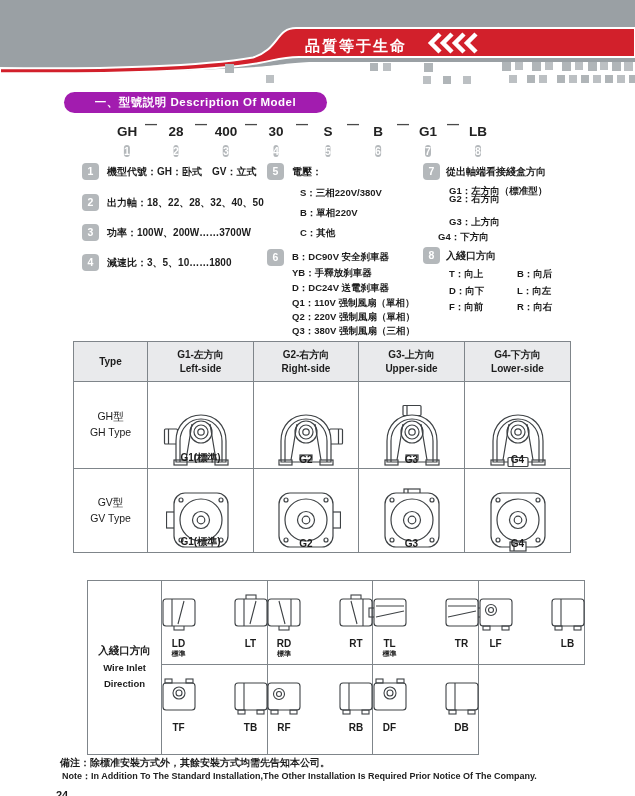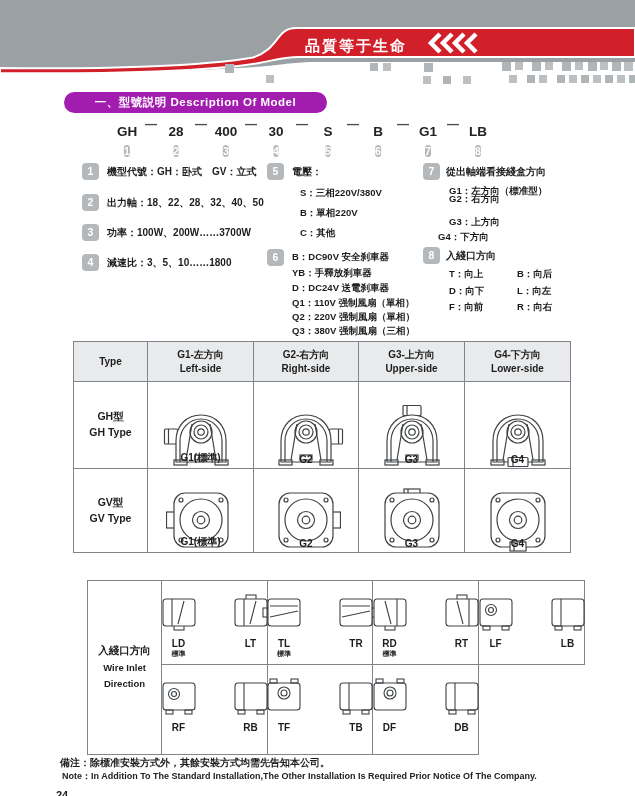--- a/index.html
+++ b/index.html
@@ -28,21 +28,21 @@
   .leg-text{position:absolute;font-size:10px;font-weight:bold;white-space:nowrap;line-height:1;}
   .leg-line{position:absolute;font-size:9.5px;font-weight:bold;white-space:nowrap;line-height:1;}
 
   
   .tbl{position:absolute;display:grid;background:#fff;border-top:1px solid #7f858a;border-left:1px solid #7f858a;}
   .t1{left:73px;top:341px;grid-template-columns:74px 106px 105px 106px 106px;grid-template-rows:40px 87px 84px;}
   .t2{left:87px;top:580px;grid-template-columns:74px 106px 105px 106px 106px;grid-template-rows:84px 90px;}
   .cell{border-right:1px solid #7f858a;border-bottom:1px solid #7f858a;display:flex;flex-direction:column;
         align-items:center;justify-content:center;font-size:10px;}
   .th{background:#e9eaec;font-weight:bold;line-height:1.35;}
-  .typecell{font-weight:bold;font-size:10.5px;line-height:1.5;}
+  .typecell{font-weight:normal;font-size:10.5px;line-height:1.5;}
   .motor{position:relative;justify-content:flex-end;padding-top:4px;}
   .motor-label{position:absolute;bottom:3px;left:0;width:100%;text-align:center;font-weight:bold;font-size:10px;}
   .labelcell{font-weight:bold;font-size:10.5px;line-height:1.7;}
   .labelcell .en{font-size:9.5px;}
   .dir-cell{flex-direction:row;align-items:flex-start;justify-content:center;gap:28px;padding-top:13px;}
   .stack{display:flex;flex-direction:column;align-items:center;width:46px;}
   .stack .lbl{font-weight:bold;font-size:10px;margin-top:7px;line-height:1;}
   .stack .std{font-size:7px;font-weight:bold;margin-top:1px;line-height:1;}
 
   
@@ -346,95 +346,74 @@
             <rect x="17" y="1" width="10" height="5"></rect>
             <rect x="6" y="5" width="32" height="27" rx="3" fill="#fff"></rect>
             <path d="M15,5 V32 M27,7 L21,30"></path>
           </svg>
           <span class="lbl">LT</span>
         </div>
       </div>
     <div class="cell dir-cell">
         <div class="stack">
           <svg width="44" height="38" viewBox="0 0 44 38" fill="none" stroke="#3e4245" stroke-width="1.1">
+            <rect x="17" y="31" width="10" height="5"></rect>
+            <rect x="6" y="5" width="32" height="27" rx="3" fill="#fff"></rect>
+            <path d="M29,5 V32 M17,7 L23,30"></path>
+          </svg>
+          <span class="lbl">RD</span>
+          <span class="std">標準</span>
+        </div>
+        <div class="stack">
+          <svg width="44" height="38" viewBox="0 0 44 38" fill="none" stroke="#3e4245" stroke-width="1.1">
+            <rect x="17" y="1" width="10" height="5"></rect>
+            <rect x="6" y="5" width="32" height="27" rx="3" fill="#fff"></rect>
+            <path d="M29,5 V32 M17,7 L23,30"></path>
+          </svg>
+          <span class="lbl">RT</span>
+        </div>
+      </div>
+    <div class="cell dir-cell">
+        <div class="stack">
+          <svg width="44" height="38" viewBox="0 0 44 38" fill="none" stroke="#3e4245" stroke-width="1.1">
             <rect x="1" y="14" width="6" height="9"></rect>
             <rect x="6" y="5" width="32" height="27" rx="3" fill="#fff"></rect>
             <path d="M8,12 H36 M8,23 L36,17"></path>
           </svg>
           <span class="lbl">TL</span>
           <span class="std">標準</span>
         </div>
         <div class="stack">
           <svg width="44" height="38" viewBox="0 0 44 38" fill="none" stroke="#3e4245" stroke-width="1.1">
             <rect x="37" y="14" width="6" height="9"></rect>
             <rect x="6" y="5" width="32" height="27" rx="3" fill="#fff"></rect>
             <path d="M8,12 H36 M8,23 L36,17"></path>
           </svg>
           <span class="lbl">TR</span>
         </div>
       </div>
     <div class="cell dir-cell">
         <div class="stack">
           <svg width="44" height="38" viewBox="0 0 44 38" fill="none" stroke="#3e4245" stroke-width="1.1">
-            <rect x="17" y="31" width="10" height="5"></rect>
-            <rect x="6" y="5" width="32" height="27" rx="3" fill="#fff"></rect>
-            <path d="M29,5 V32 M17,7 L23,30"></path>
-          </svg>
-          <span class="lbl">RD</span>
-          <span class="std">標準</span>
-        </div>
-        <div class="stack">
-          <svg width="44" height="38" viewBox="0 0 44 38" fill="none" stroke="#3e4245" stroke-width="1.1">
-            <rect x="17" y="1" width="10" height="5"></rect>
-            <rect x="6" y="5" width="32" height="27" rx="3" fill="#fff"></rect>
-            <path d="M29,5 V32 M17,7 L23,30"></path>
-          </svg>
-          <span class="lbl">RT</span>
-        </div>
-      </div>
-    <div class="cell dir-cell">
-        <div class="stack">
-          <svg width="44" height="38" viewBox="0 0 44 38" fill="none" stroke="#3e4245" stroke-width="1.1">
             <rect x="6" y="5" width="32" height="27" rx="3" fill="#fff"></rect>
             <circle cx="17" cy="16" r="5.5"></circle>
             <circle cx="17" cy="16" r="2.5"></circle>
             <rect x="9" y="32" width="7" height="4"></rect>
             <rect x="28" y="32" width="7" height="4"></rect>
           </svg>
           <span class="lbl">LF</span>
         </div>
         <div class="stack">
           <svg width="44" height="38" viewBox="0 0 44 38" fill="none" stroke="#3e4245" stroke-width="1.1">
             <rect x="6" y="5" width="32" height="27" rx="3" fill="#fff"></rect>
             <path d="M15,5 V32"></path>
             <rect x="9" y="32" width="7" height="4"></rect>
             <rect x="28" y="32" width="7" height="4"></rect>
           </svg>
           <span class="lbl">LB</span>
-        </div>
-      </div>
-    <div class="cell dir-cell">
-        <div class="stack">
-          <svg width="44" height="38" viewBox="0 0 44 38" fill="none" stroke="#3e4245" stroke-width="1.1">
-            <rect x="6" y="5" width="32" height="27" rx="3" fill="#fff"></rect>
-            <circle cx="17" cy="16" r="5.5"></circle>
-            <circle cx="17" cy="16" r="2.5"></circle>
-            <rect x="9" y="32" width="7" height="4"></rect>
-            <rect x="28" y="32" width="7" height="4"></rect>
-          </svg>
-          <span class="lbl">RF</span>
-        </div>
-        <div class="stack">
-          <svg width="44" height="38" viewBox="0 0 44 38" fill="none" stroke="#3e4245" stroke-width="1.1">
-            <rect x="6" y="5" width="32" height="27" rx="3" fill="#fff"></rect>
-            <path d="M15,5 V32"></path>
-            <rect x="9" y="32" width="7" height="4"></rect>
-            <rect x="28" y="32" width="7" height="4"></rect>
-          </svg>
-          <span class="lbl">RB</span>
         </div>
       </div>
     <div class="cell dir-cell">
         <div class="stack">
           <svg width="44" height="38" viewBox="0 0 44 38" fill="none" stroke="#3e4245" stroke-width="1.1">
             <rect x="6" y="5" width="32" height="27" rx="3" fill="#fff"></rect>
             <circle cx="22" cy="15" r="6"></circle>
             <circle cx="22" cy="15" r="3"></circle>
             <rect x="8" y="1" width="7" height="4"></rect>
             <rect x="29" y="1" width="7" height="4"></rect>
@@ -448,20 +427,41 @@
             <rect x="9" y="32" width="7" height="4"></rect>
             <rect x="28" y="32" width="7" height="4"></rect>
           </svg>
           <span class="lbl">TB</span>
         </div>
       </div>
     <div class="cell dir-cell">
         <div class="stack">
           <svg width="44" height="38" viewBox="0 0 44 38" fill="none" stroke="#3e4245" stroke-width="1.1">
             <rect x="6" y="5" width="32" height="27" rx="3" fill="#fff"></rect>
+            <circle cx="17" cy="16" r="5.5"></circle>
+            <circle cx="17" cy="16" r="2.5"></circle>
+            <rect x="9" y="32" width="7" height="4"></rect>
+            <rect x="28" y="32" width="7" height="4"></rect>
+          </svg>
+          <span class="lbl">RF</span>
+        </div>
+        <div class="stack">
+          <svg width="44" height="38" viewBox="0 0 44 38" fill="none" stroke="#3e4245" stroke-width="1.1">
+            <rect x="6" y="5" width="32" height="27" rx="3" fill="#fff"></rect>
+            <path d="M15,5 V32"></path>
+            <rect x="9" y="32" width="7" height="4"></rect>
+            <rect x="28" y="32" width="7" height="4"></rect>
+          </svg>
+          <span class="lbl">RB</span>
+        </div>
+      </div>
+    <div class="cell dir-cell">
+        <div class="stack">
+          <svg width="44" height="38" viewBox="0 0 44 38" fill="none" stroke="#3e4245" stroke-width="1.1">
+            <rect x="6" y="5" width="32" height="27" rx="3" fill="#fff"></rect>
             <circle cx="22" cy="15" r="6"></circle>
             <circle cx="22" cy="15" r="3"></circle>
             <rect x="8" y="1" width="7" height="4"></rect>
             <rect x="29" y="1" width="7" height="4"></rect>
           </svg>
           <span class="lbl">DF</span>
         </div>
         <div class="stack">
           <svg width="44" height="38" viewBox="0 0 44 38" fill="none" stroke="#3e4245" stroke-width="1.1">
             <rect x="6" y="5" width="32" height="27" rx="3" fill="#fff"></rect>

